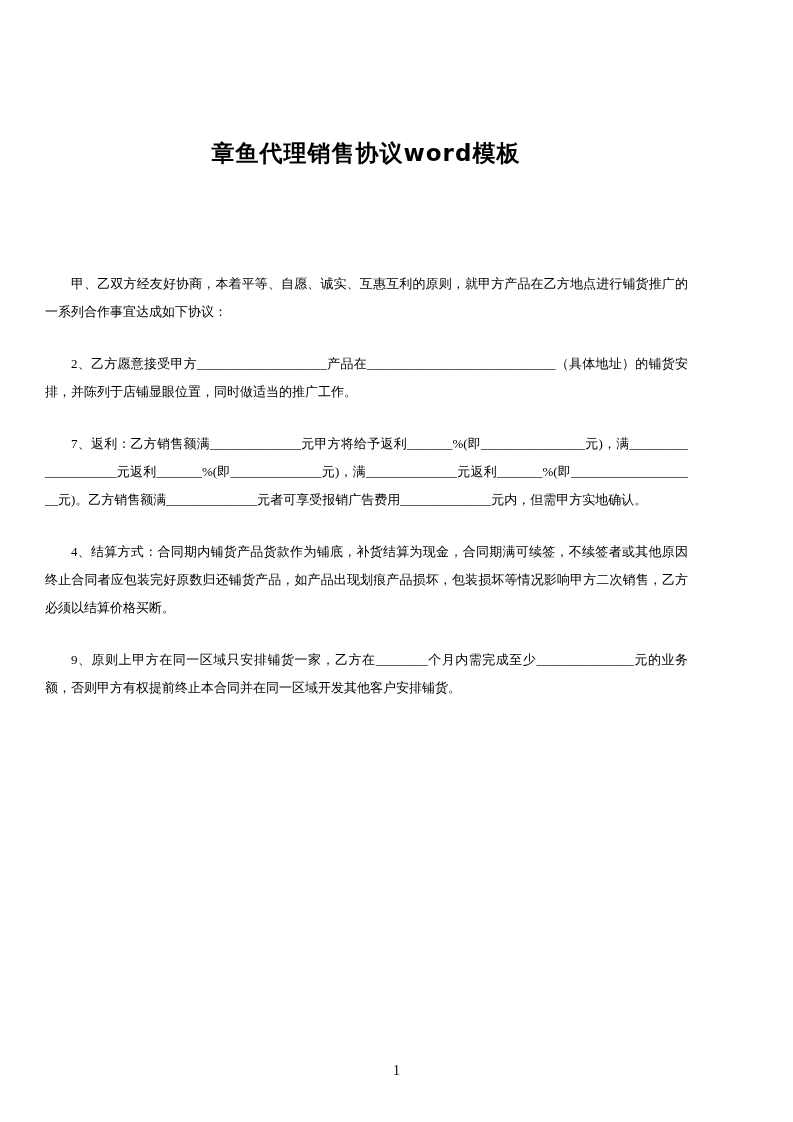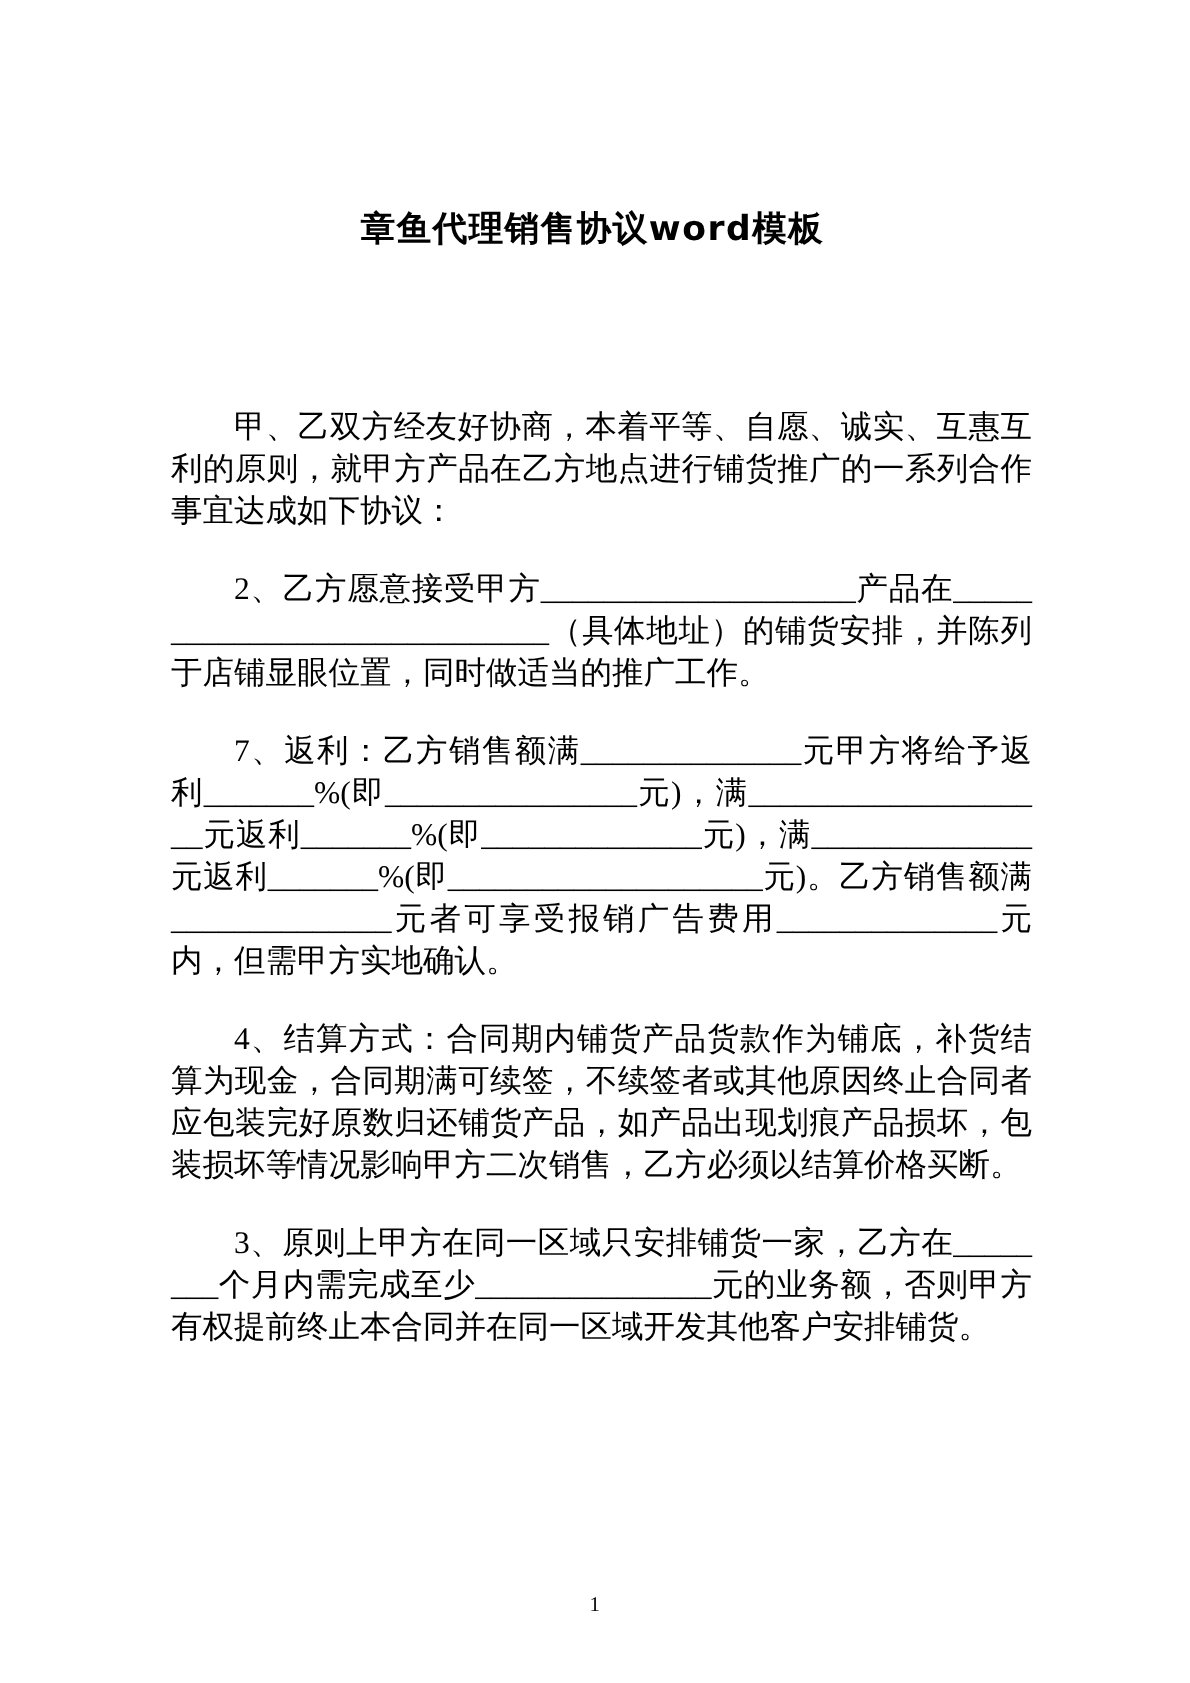--- a/index.html
+++ b/index.html
@@ -13,21 +13,21 @@
     overflow: hidden;
     font-family: "Liberation Serif", "DejaVu Serif", serif;
     color: #000000;
   }
   .page {
     position: relative;
     width: 793px;
     height: 1122px;
     background: #ffffff;
     box-sizing: border-box;
-    padding: 138px 105px 0 102px;
+    padding: 138px 105px 0 44px;
   }
   .doc-title {
     text-align: center;
     font-size: 23px;
     line-height: 30px;
     font-weight: bold;
     font-family: "DejaVu Sans", "Liberation Sans", sans-serif;
     margin: 0 0 102px 0;
     letter-spacing: 1px;
   }
@@ -38,25 +38,25 @@
     padding-left: 30px;
     white-space: nowrap;
   }
   .party-row .blank {
     letter-spacing: 0;
   }
   .body-text {
     margin-top: 18px;
   }
   .para {
-    font-size: 21px;
+    font-size: 13px;
     line-height: 28px;
     text-align: justify;
     text-indent: 2em;
-    margin: 0 0 24px 12px;
+    margin: 0 0 24px 1px;
     word-break: break-all;
   }
   .page-number {
     position: absolute;
     bottom: 42px;
     left: 0;
     width: 100%;
     text-align: center;
     font-size: 14px;
     line-height: 18px;
@@ -69,18 +69,18 @@
 
   <h1 class="doc-title">章鱼代理销售协议word模板</h1>
 
 
 
   <div class="body-text">
     <p class="para">甲、乙双方经友好协商，本着平等、自愿、诚实、互惠互利的原则，就甲方产品在乙方地点进行铺货推广的一系列合作事宜达成如下协议：</p>
     <p class="para">2、乙方愿意接受甲方____________________产品在_____________________________（具体地址）的铺货安排，并陈列于店铺显眼位置，同时做适当的推广工作。</p>
     <p class="para">7、返利：乙方销售额满______________元甲方将给予返利_______%(即________________元)，满____________________元返利_______%(即______________元)，满______________元返利_______%(即____________________元)。乙方销售额满______________元者可享受报销广告费用______________元内，但需甲方实地确认。</p>
     <p class="para">4、结算方式：合同期内铺货产品货款作为铺底，补货结算为现金，合同期满可续签，不续签者或其他原因终止合同者应包装完好原数归还铺货产品，如产品出现划痕产品损坏，包装损坏等情况影响甲方二次销售，乙方必须以结算价格买断。</p>
-    <p class="para">3、原则上甲方在同一区域只安排铺货一家，乙方在________个月内需完成至少_______________元的业务额，否则甲方有权提前终止本合同并在同一区域开发其他客户安排铺货。</p>
+    <p class="para">9、原则上甲方在同一区域只安排铺货一家，乙方在________个月内需完成至少_______________元的业务额，否则甲方有权提前终止本合同并在同一区域开发其他客户安排铺货。</p>
   </div>
 
   <div class="page-number">1</div>
 
 </div>
 
 </body></html>

